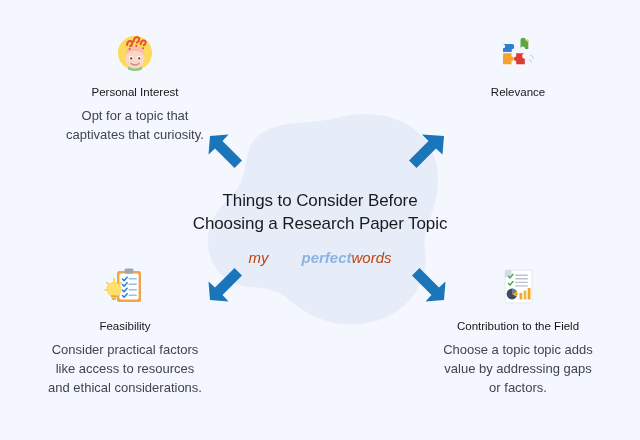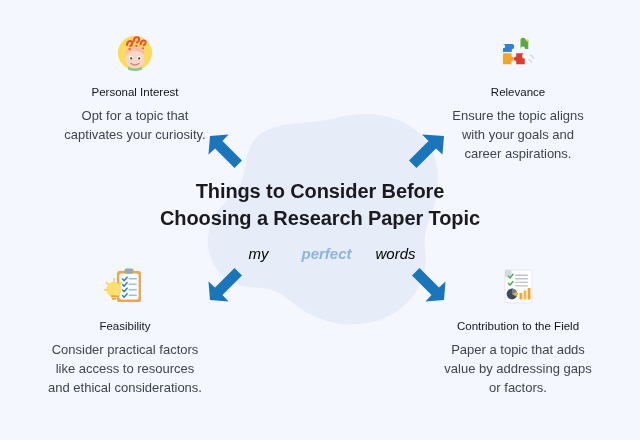--- a/index.html
+++ b/index.html
@@ -28,38 +28,37 @@
   }
   
   .center-block {
     position: absolute;
     left: 160px;
     top: 178px;
     width: 320px;
     text-align: center;
   }
   .center-title {
-    font-size: 20px;
-    font-weight: bold;
+    font-size: 17px;
+    font-weight: normal;
     color: #1b1b1f;
     line-height: 1.35;
     letter-spacing: -0.1px;
-    margin: 0;
+    margin: 12px;
   }
   .logo {
     margin-top: 14px;
     font-size: 15px;
     line-height: 1;
     white-space: nowrap;
     font-style: italic;
   }
   .logo .lg-my, .logo .lg-words {
-    color: #000000;
+    color: #c2410c;
     font-weight: normal;
-    margin-left: 24px;
   }
   .logo .lg-perfect {
     color: #8bb4e0;
     font-weight: bold;
     margin-left: 33px;
   }
   
   .card {
     position: absolute;
     width: 190px;
@@ -152,41 +151,36 @@
       <path d="M16,17 q0.4,-4 3.3,-4 q2.4,0 2,2.3 q-0.4,2.2 -2,2.8" stroke="#e8503a" stroke-width="2.1" fill="none" stroke-linecap="round"></path>
       <circle cx="18.6" cy="21.1" r="1.1" fill="#e8503a"></circle>
       <path d="M22.6,13.5 q0.4,-4.2 3.4,-4.2 q2.5,0 2.1,2.4 q-0.4,2.3 -2.1,2.9" stroke="#e8503a" stroke-width="2.1" fill="none" stroke-linecap="round"></path>
       <circle cx="25.3" cy="17.8" r="1.1" fill="#e8503a"></circle>
       <path d="M29.6,16.3 q0.4,-3.8 3.1,-3.8 q2.3,0 1.9,2.2 q-0.4,2.1 -1.9,2.6" stroke="#e8503a" stroke-width="2" fill="none" stroke-linecap="round"></path>
       <circle cx="32" cy="20.2" r="1" fill="#e8503a"></circle>
     </svg>
     <p class="card-title">Personal Interest</p>
     <p class="card-desc">
       <span>Opt for a topic that</span><br>
-      <span>captivates your curiosity.</span>
+      <span>captivates that curiosity.</span>
     </p>
   </div>
 
   <div class="card card-tr">
     <svg class="card-icon" viewBox="0 0 48 48" xmlns="http://www.w3.org/2000/svg">
       <path d="M9,16 h8.5 a2.6,2.6 0 1 1 0,5.2 h-0 v2.6 h-8.5 v-3.2 a2.3,2.3 0 1 0 0,-4.6 Z" fill="#2e7ed2"></path>
       <path d="M9,16 h8.5 a2.6,2.6 0 1 1 0,5.2 v2.6 h-8.5 v-3.2 a2.3,2.3 0 1 0 0,-4.6 Z" fill="#2f7fd4"></path>
       <path d="M20.5,23.9 v-8.6 a2.6,2.6 0 1 1 5.2,0 h2.6 v8.6 h-3.2 a2.3,2.3 0 1 0 -4.6,0 Z" fill="#5aa840" transform="translate(6,-3)"></path>
       <path d="M9,25.3 h8.5 v3.2 a2.3,2.3 0 1 1 0,4.6 v3.2 h-8.5 v-8.6 a2.6,2.6 0 0 0 0,-2.4 Z" fill="#f2a42b"></path>
       <path d="M19.2,25.3 h8.6 a2.6,2.6 0 1 0 0,5.2 v5.8 h-8.6 v-3.2 a2.3,2.3 0 1 1 0,-4.6 Z" fill="#dd3b34" transform="translate(3,0)"></path>
       <circle cx="33.5" cy="12.5" r="1.3" fill="#f2c94c"></circle>
       <path d="M36.5,27 q2.5,1 2.8,3.4" stroke="#c9d3e0" stroke-width="1.2" fill="none" stroke-linecap="round"></path>
       <path d="M35,31.5 q2.2,0.8 2.4,2.8" stroke="#c9d3e0" stroke-width="1.2" fill="none" stroke-linecap="round"></path>
     </svg>
     <p class="card-title">Relevance</p>
-    <p class="card-desc">
-      <span>Ensure the topic aligns</span><br>
-      <span>with your goals and</span><br>
-      <span>career aspirations.</span>
-    </p>
   </div>
 
   <div class="card card-bl">
     <svg class="card-icon" viewBox="0 0 48 48" xmlns="http://www.w3.org/2000/svg">
       <rect x="16" y="9" width="24" height="31" rx="2.6" fill="#f0a44a"></rect>
       <rect x="18.4" y="11.6" width="19.2" height="25.8" rx="1.6" fill="#ffffff"></rect>
       <rect x="23.5" y="6.5" width="9" height="5.2" rx="1.6" fill="#9aa7b5"></rect>
       <path d="M21.5,17 l1.6,1.8 l3,-3.6" stroke="#2f7fd4" stroke-width="1.5" fill="none" stroke-linecap="round" stroke-linejoin="round"></path>
       <rect x="27.5" y="16" width="8.5" height="1.5" rx="0.7" fill="#8fc4e8"></rect>
       <path d="M21.5,22.5 l1.6,1.8 l3,-3.6" stroke="#2f7fd4" stroke-width="1.5" fill="none" stroke-linecap="round" stroke-linejoin="round"></path>
@@ -221,19 +215,19 @@
       <rect x="21" y="23.2" width="13" height="1.4" rx="0.7" fill="#b9c2ce"></rect>
       <circle cx="18" cy="32" r="5.4" fill="#3a4b63"></circle>
       <path d="M18,32 v-5.4 a5.4,5.4 0 0 1 4.7,2.7 Z" fill="#6b8099"></path>
       <path d="M18,32 l4.7,-2.7 a5.4,5.4 0 0 1 -0.2,5.5 Z" fill="#f2a42b"></path>
       <rect x="25.5" y="31" width="2.8" height="6.5" rx="0.6" fill="#f2a42b"></rect>
       <rect x="29.6" y="28.5" width="2.8" height="9" rx="0.6" fill="#f0b64d"></rect>
       <rect x="33.7" y="26" width="2.8" height="11.5" rx="0.6" fill="#f2a42b"></rect>
     </svg>
     <p class="card-title">Contribution to the Field</p>
     <p class="card-desc">
-      <span>Paper a topic that adds</span><br>
+      <span>Choose a topic topic adds</span><br>
       <span>value by addressing gaps</span><br>
       <span>or factors.</span>
     </p>
   </div>
 
 </div>
 
 </body></html>

